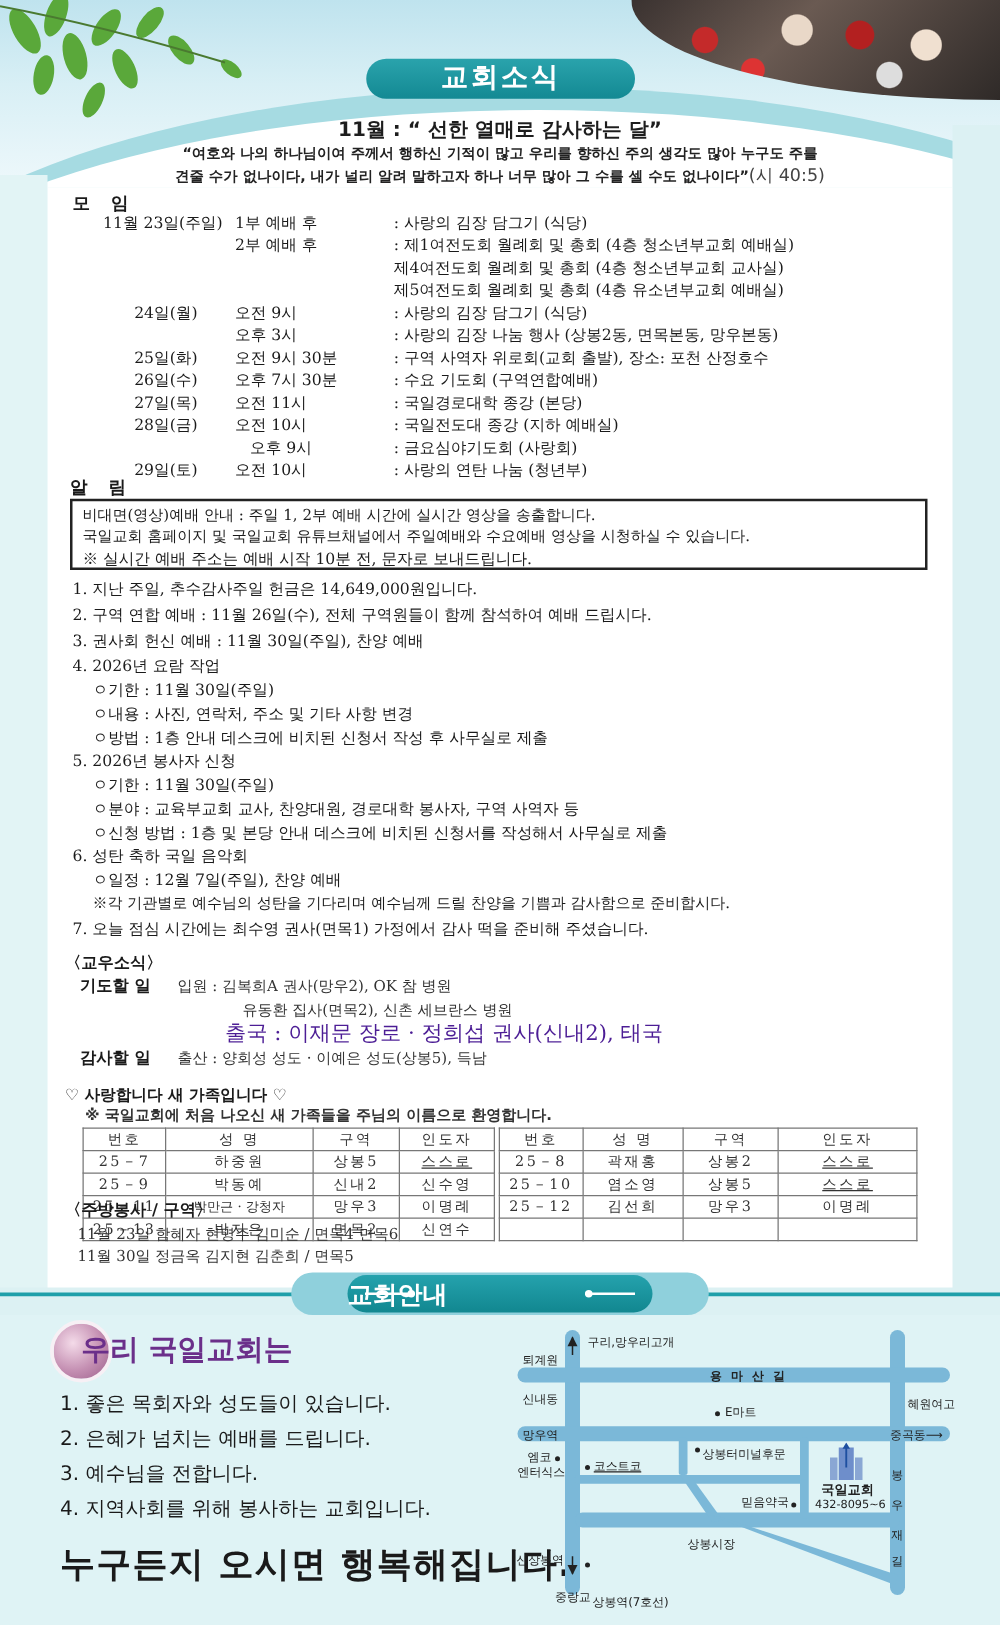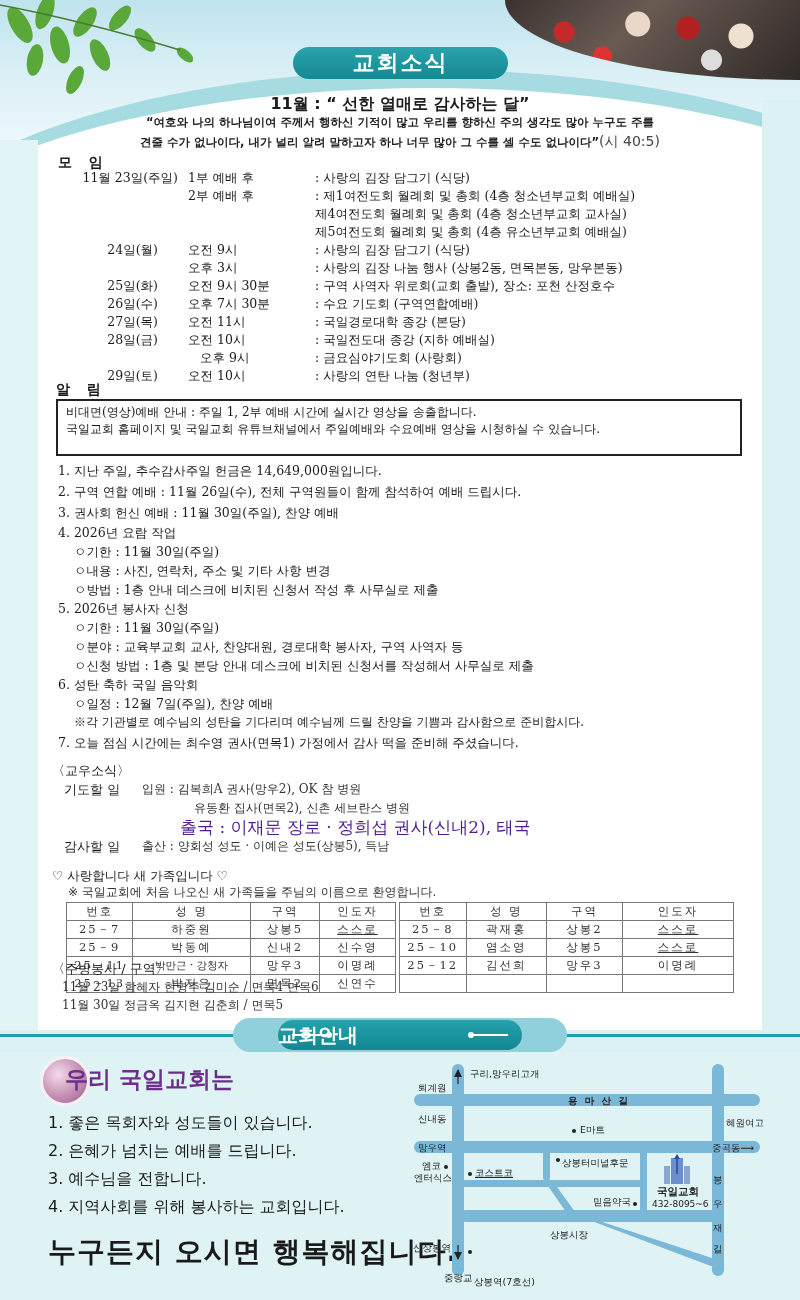--- a/index.html
+++ b/index.html
@@ -70,21 +70,21 @@
   .row { position: absolute; font-size: 12.5px; white-space: nowrap; line-height: 17px; }
   .c-date { position: absolute; text-align: right; width: 118px; left: 0; }
   .c-time { position: absolute; left: 150px; }
   .c-desc { position: absolute; left: 255px; }
 
   .notice-box {
     position: absolute; left: 18px; top: 249px; width: 686px; height: 57px;
     border: 2px solid #222; padding: 3px 8px; font-size: 12px; line-height: 17px;
   }
   .n-item { position: absolute; font-size: 12.5px; white-space: nowrap; line-height: 17px; }
-  .bold-sans { font-family: "DejaVu Sans", sans-serif; font-weight: normal; text-align: center; }
+  .bold-sans { font-family: "DejaVu Sans", sans-serif; font-weight: bold; text-align: center; }
 
   table.fam {
     position: absolute; border-collapse: collapse; font-size: 11.5px; font-family: "DejaVu Serif", serif; color: #333;
   }
   table.fam td { border: 1px solid #777; text-align: center; height: 18px; padding: 0 2px; letter-spacing: 2px; }
   .underlined { text-decoration: underline; }
 
   
   .info-line { position: absolute; left: 0; top: 1034px; width: 800px; height: 3px; background: #1fa0aa; }
   .info-pill-outer {
@@ -207,20 +207,21 @@
   <div class="row" style="left:22px; top:217px; width:700px;">
     <span class="c-date" style="width:98px;">29일(토)</span>
     <span class="c-time" style="left:128px;">오전 10시</span>
     <span class="c-desc">: 사랑의 연탄 나눔 (청년부)</span>
   </div>
 
   <div class="sec-title" style="left:18px; top:231px;">알 림</div>
   <div class="notice-box">
     <div>비대면(영상)예배 안내 : 주일 1, 2부 예배 시간에 실시간 영상을 송출합니다.</div>
     <div>국일교회 홈페이지 및 국일교회 유튜브채널에서 주일예배와 수요예배 영상을 시청하실 수 있습니다.</div>
+    <div style="font-size:12.5px;">※ 실시간 예배 주소는 예배 시작 10분 전, 문자로 보내드립니다.</div>
   </div>
 
   <div class="n-item" style="left:20px; top:312px;">1. 지난 주일, 추수감사주일 헌금은 14,649,000원입니다.</div>
   <div class="n-item" style="left:20px; top:333px;">2. 구역 연합 예배 : 11월 26일(수), 전체 구역원들이 함께 참석하여 예배 드립시다.</div>
   <div class="n-item" style="left:20px; top:354px;">3. 권사회 헌신 예배 : 11월 30일(주일), 찬양 예배</div>
   <div class="n-item" style="left:20px; top:374px;">4. 2026년 요람 작업</div>
   <div class="n-item" style="left:36px; top:393px;">ㅇ기한 : 11월 30일(주일)</div>
   <div class="n-item" style="left:36px; top:412px;">ㅇ내용 : 사진, 연락처, 주소 및 기타 사항 변경</div>
   <div class="n-item" style="left:36px; top:431px;">ㅇ방법 : 1층 안내 데스크에 비치된 신청서 작성 후 사무실로 제출</div>
   <div class="n-item" style="left:20px; top:450px;">5. 2026년 봉사자 신청</div>

